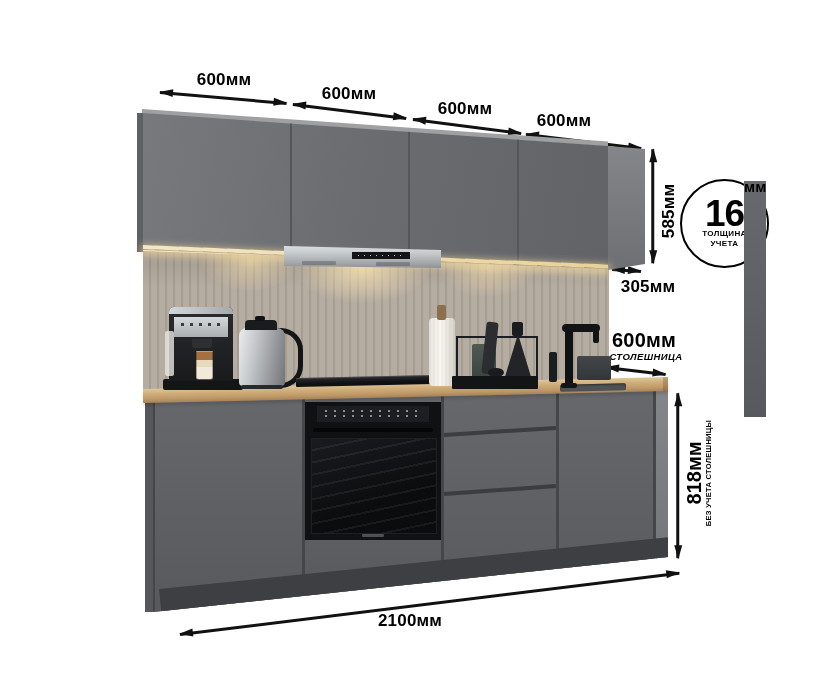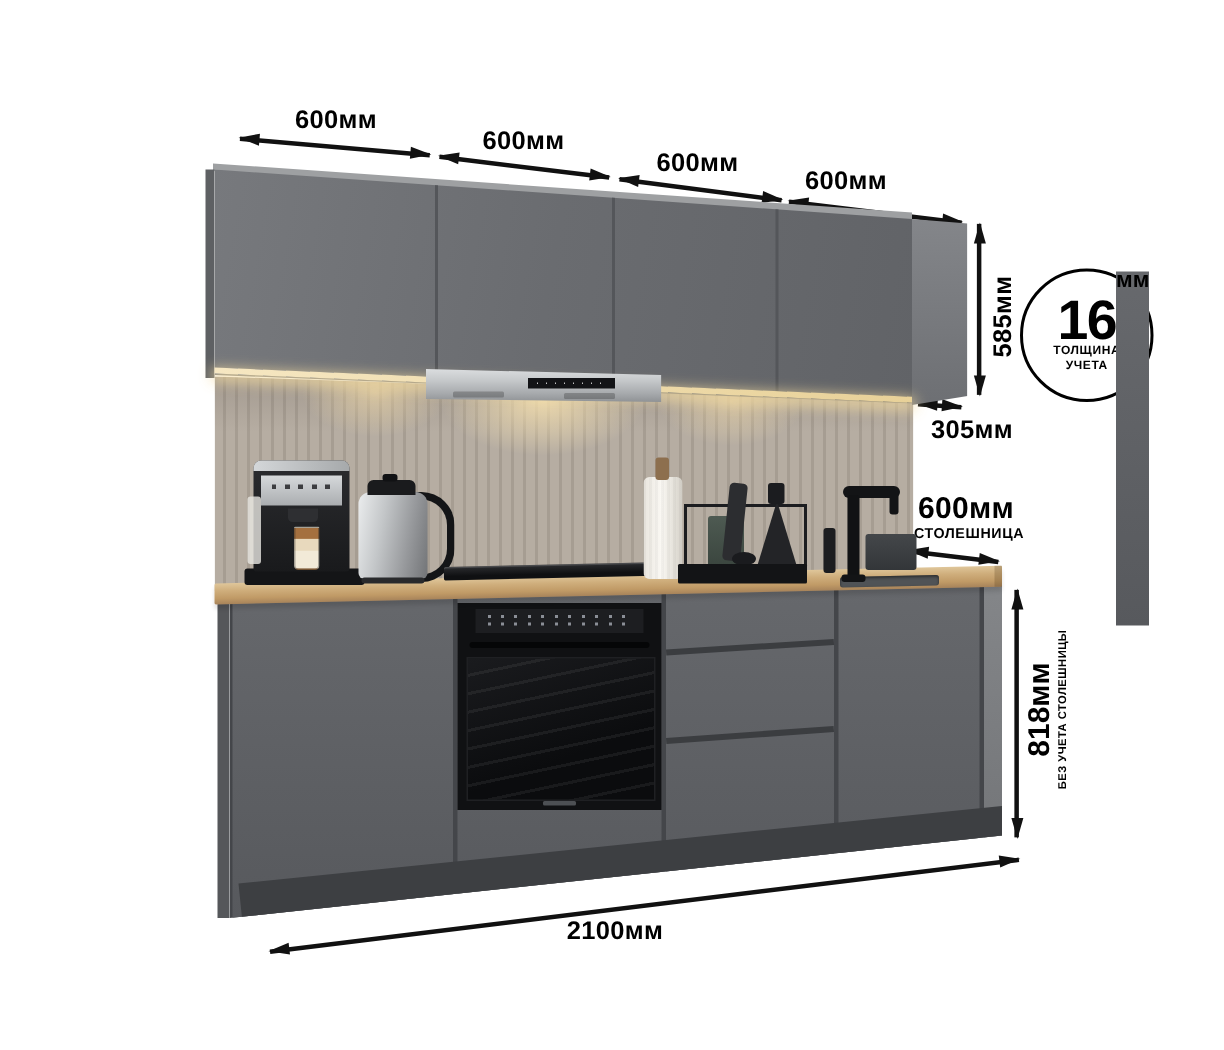--- a/index.html
+++ b/index.html
@@ -190,21 +190,21 @@
     <div class="badge">
       <span class="big-val"><span>16</span><span class="unit">мм</span></span>
       <span class="cap-line">ТОЛЩИНА</span>
       <span class="cap-line">УЧЕТА</span>
     </div>
 
     <div class="dim" style="left:612px;top:268px;width:29px;transform:rotate(4deg);"></div>
     <span class="dimlabel" style="left:648px;top:287px;">305мм</span>
 
     <span class="dimlabel big" style="left:644px;top:340px;">600мм</span>
-    <span class="dimlabel cap" style="left:646px;top:356px;">СТОЛЕШНИЦА</span>
+    <span class="dimlabel cap" style="left:646px;top:356px;font-style:italic;">СТОЛЕШНИЦА</span>
     <div class="dim" style="left:606px;top:366px;width:60px;transform:rotate(6.8deg);"></div>
 
     <div class="dim" style="left:678px;top:392px;width:165px;transform:rotate(90deg);"></div>
     <div class="rot818">
       <span class="l1">818мм</span>
       <span class="l2">БЕЗ УЧЕТА СТОЛЕШНИЦЫ</span>
     </div>
 
     <div class="dim" style="left:180px;top:633px;width:503px;transform:rotate(-7deg);"></div>
     <span class="dimlabel" style="left:410px;top:621px;">2100мм</span>

